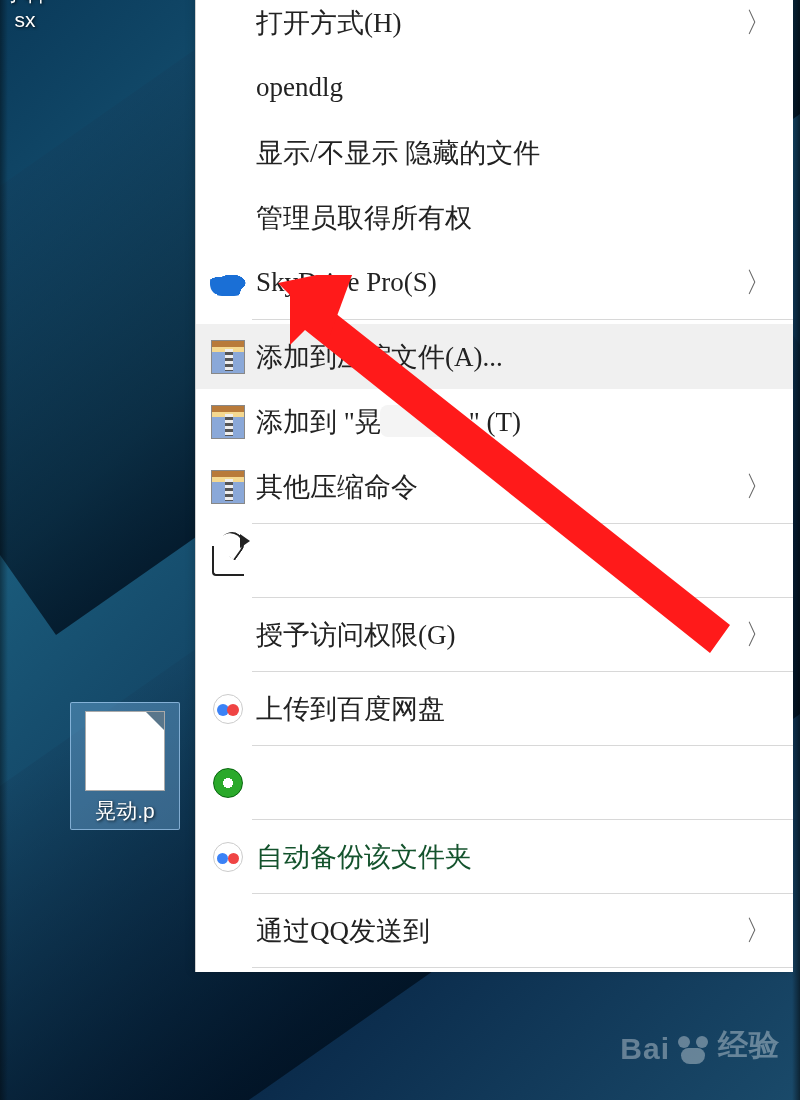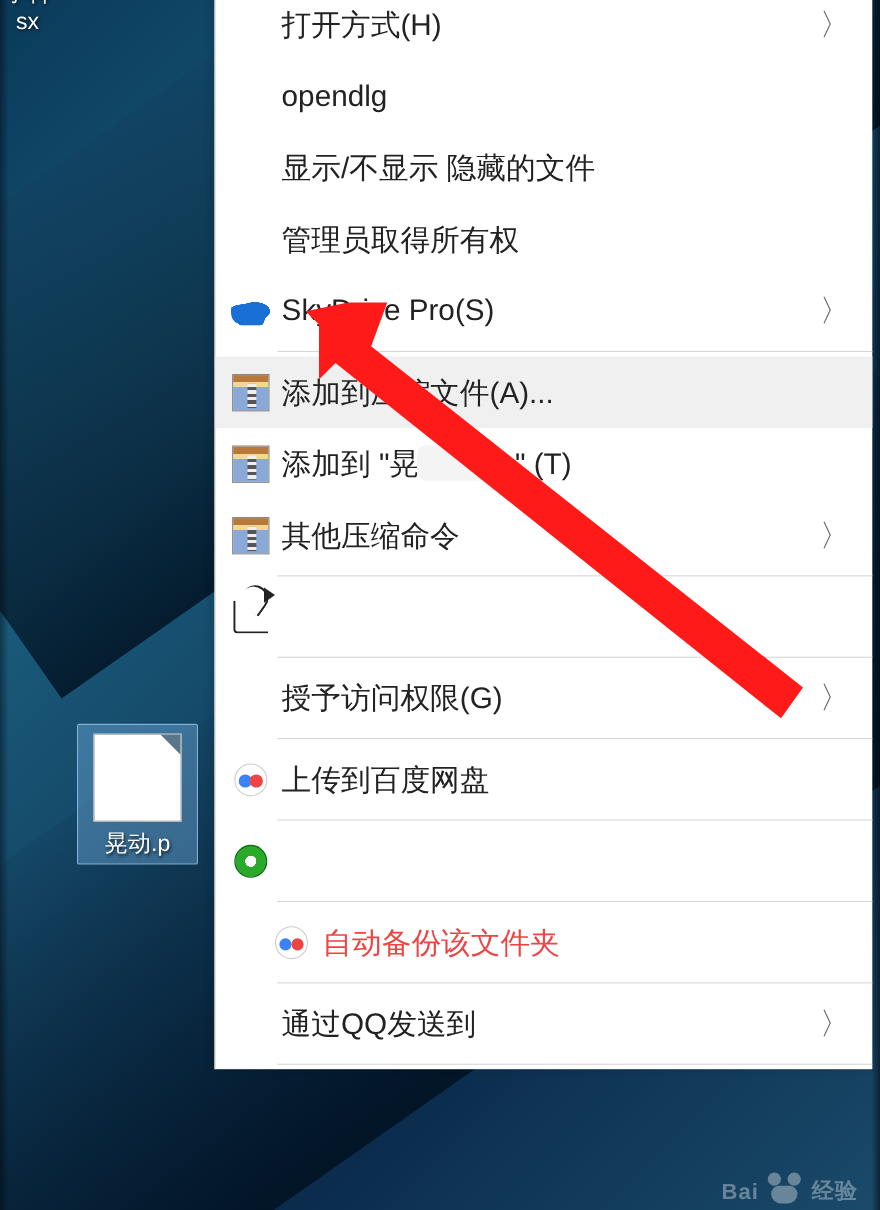--- a/index.html
+++ b/index.html
@@ -42,21 +42,21 @@
   position: absolute;
   width: 110px;
   text-align: center;
   color: #fff;
   text-shadow: 1px 1px 3px rgba(0,0,0,0.8);
   font-size: 21px;
 }
 .desktop-icon.top-left { left: -30px; top: -20px; }
 .desktop-icon.selected {
   left: 70px;
-  top: 658px;
+  top: 702px;
 }
 .desktop-icon.selected .wrapper {
   background: rgba(120,180,230,0.4);
   border: 1px solid rgba(180,220,255,0.6);
   padding: 8px 4px 4px 4px;
   border-radius: 2px;
 }
 .file-icon-box {
   width: 80px;
   height: 80px;
@@ -90,32 +90,33 @@
 .menu-item {
   display: flex;
   align-items: center;
   height: 65px;
   padding: 0 20px 0 8px;
   cursor: default;
 }
 .menu-item.highlighted {
   background: #f0f0f0;
 }
-.menu-item.disabled { color: #ef4444; margin-left: 37px; }
+.menu-item.disabled { color: #14532d; }
 .icon-col {
   width: 48px;
   display: flex;
   align-items: center;
   justify-content: center;
 }
 .label-col {
   flex: 1;
   padding-left: 4px;
   white-space: nowrap;
   position: relative;
+  font-family: Liberation Serif, serif;
 }
 .arrow-col {
   width: 30px;
   text-align: right;
   font-size: 28px;
   color: #666;
 }
 .separator {
   height: 1px;
   background: #d8d8d8;
@@ -239,23 +240,23 @@
   height: 32px;
   background: #f4f4f4;
   border-radius: 8px;
   vertical-align: -6px;
   margin: 0 -2px;
 }
 
 .watermark {
   position: absolute;
   right: 20px;
-  bottom: 4px;
+  bottom: 34px;
   color: rgba(255,255,255,0.35);
-  font-size: 20px;
+  font-size: 30px;
   font-weight: 700;
   font-family: Arial, sans-serif;
   letter-spacing: 1px;
   display: flex;
   align-items: flex-end;
   gap: 6px;
 }
 .watermark .paw {
   width: 36px; height: 30px; position: relative;
 }

